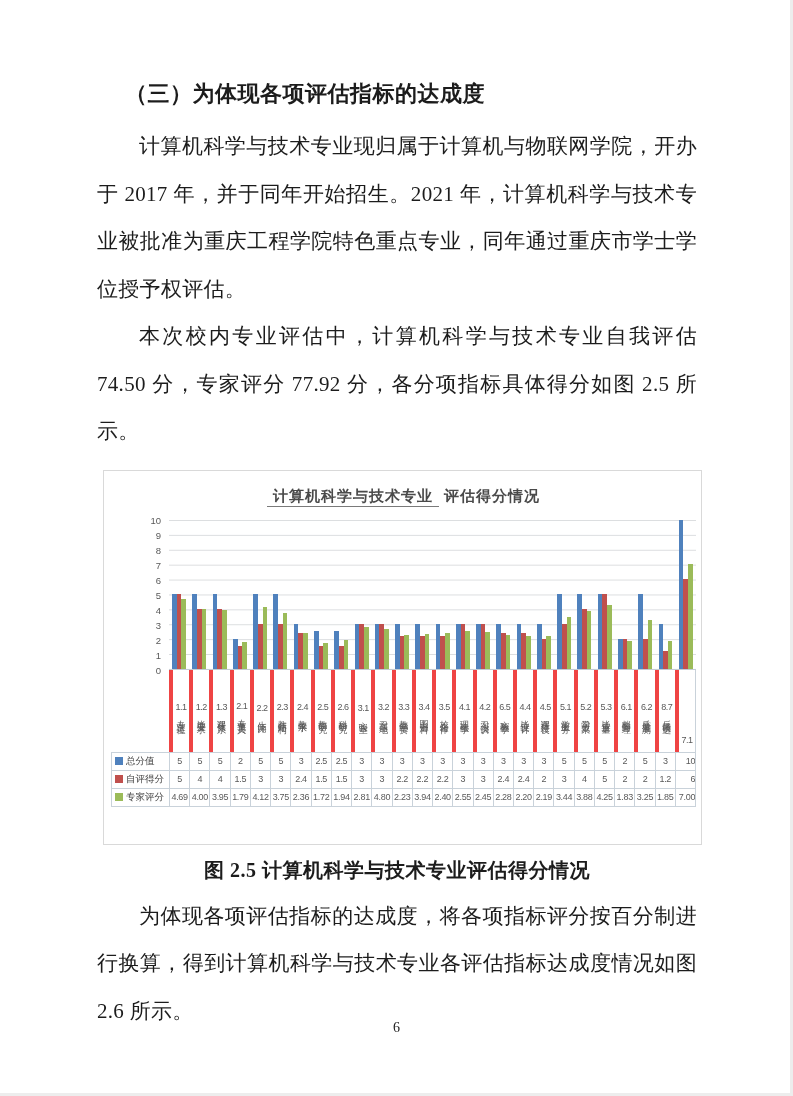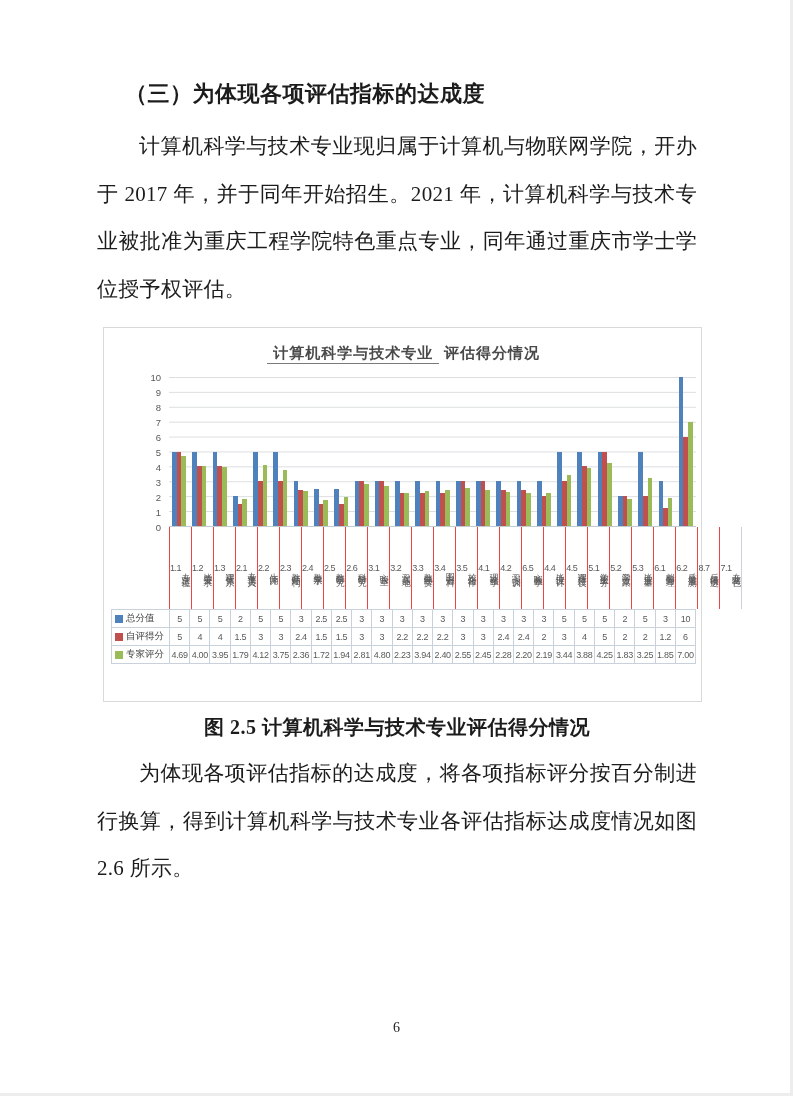--- a/index.html
+++ b/index.html
@@ -41,21 +41,20 @@
     font-family: "Liberation Sans", sans-serif;
     color: #595959;
   }
   .chart-title {
     text-align: center;
     font-size: 15px;
     font-weight: bold;
     color: #4a4a4a;
     letter-spacing: 1px;
     margin: 2px 0 14px;
-    font-family: Liberation Serif, serif;
   }
   .chart-title .u { border-bottom: 1.5px solid #7a7a7a; padding: 0 6px 2px; }
   .plot-row { display: flex; height: 150px; }
   .ylab { width: 58px; flex: none; position: relative; }
   .ytick {
     position: absolute; right: 8px;
     font-size: 9.5px; line-height: 11px; color: #595959;
     transform: translateY(50%);
   }
   .plot {
@@ -65,25 +64,25 @@
     background-image: linear-gradient(to bottom, #dcdee0 1px, transparent 1px);
     background-size: 100% 10%;
   }
   .bar-group { flex: 1 1 0; height: 100%; display: flex; align-items: flex-end; justify-content: center; }
   .bar { width: 23%; }
   .dt-row { display: flex; }
   .lab-col { width: 58px; flex: none; }
   .cells { flex: 1; display: flex; }
   .cat-row { height: 82px; }
   .cat-cell {
-    flex: 1 1 0; border-left: 1px solid #ef4444;
-    display: flex; flex-direction: row; align-items: center; justify-content: center;
+    flex: 1 1 0; border-left: 4px solid #ef4444;
+    display: flex; flex-direction: column; align-items: center; justify-content: center;
     font-size: 9px; color: #595959; overflow: hidden;
   }
-  .cells > :last-child { border-right: 1px solid #c9d2da; }
+  .cells > :last-child { border-right: 1px solid #c9d2da; justify-content: flex-end; }
   .cat-num { line-height: 10px; letter-spacing: -0.5px; }
   .cat-name {
     writing-mode: vertical-rl; text-orientation: upright;
     line-height: 10px; letter-spacing: 1.5px; margin-top: 1px;
   }
   .series-rows { border-top: 1px solid #c9d2da; }
   .series-row { height: 18px; }
   .series-label {
     width: 58px; flex: none;
     border-left: 1px solid #c9d2da; border-bottom: 1px solid #c9d2da;
@@ -110,20 +109,21 @@
   }
 </style>
 </head>
 <body>
 
 <div class="page">
 
   <div class="heading">（三）为体现各项评估指标的达成度</div>
 
   <p class="body-para">计算机科学与技术专业现归属于计算机与物联网学院，开办于 2017 年，并于同年开始招生。2021 年，计算机科学与技术专业被批准为重庆工程学院特色重点专业，同年通过重庆市学士学位授予权评估。</p>
+  <p class="body-para">本次校内专业评估中，计算机科学与技术专业自我评估 74.50 分，专家评分 77.92 分，各分项指标具体得分如图 2.5 所示。</p>
 
   <div class="chart-frame">
     <div class="chart-title">
       <span class="u">计算机科学与技术专业</span><span> 评估得分情况</span>
     </div>
 
     <div class="plot-row">
       <div class="ylab" id="yaxis">
           <span class="ytick" style="bottom: 0%;">0</span>
           <span class="ytick" style="bottom: 10%;">1</span>

